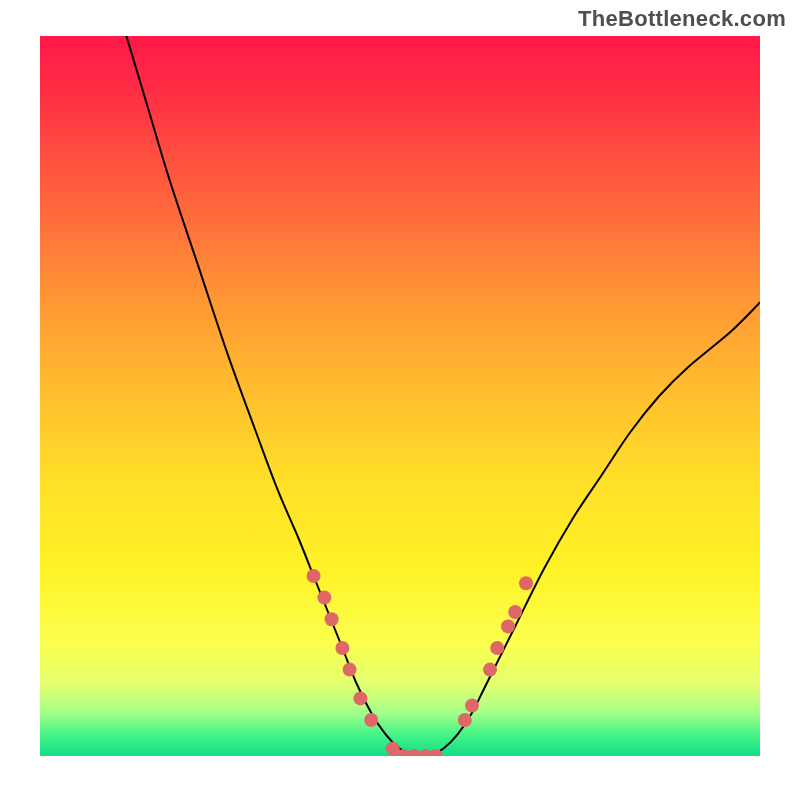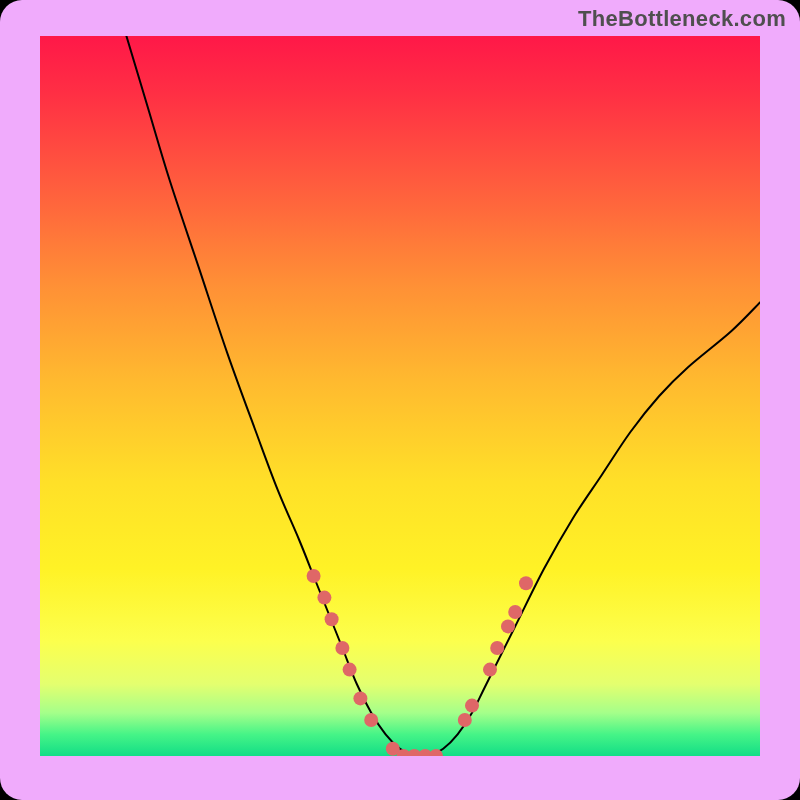--- a/index.html
+++ b/index.html
@@ -7,22 +7,21 @@
     padding: 0;
     width: 800px;
     height: 800px;
     overflow: hidden;
     background: #000;
   }
   .container {
     position: relative;
     width: 800px;
     height: 800px;
-    background: #f0abfc;
-    border-radius: 22px;
+    background: #ffffff;
   }
   .attribution {
     position: absolute;
     top: 6px;
     right: 14px;
     font-family: Arial, Helvetica, sans-serif;
     font-size: 22px;
     font-weight: 600;
     color: #4f4f4f;
     letter-spacing: 0.3px;

